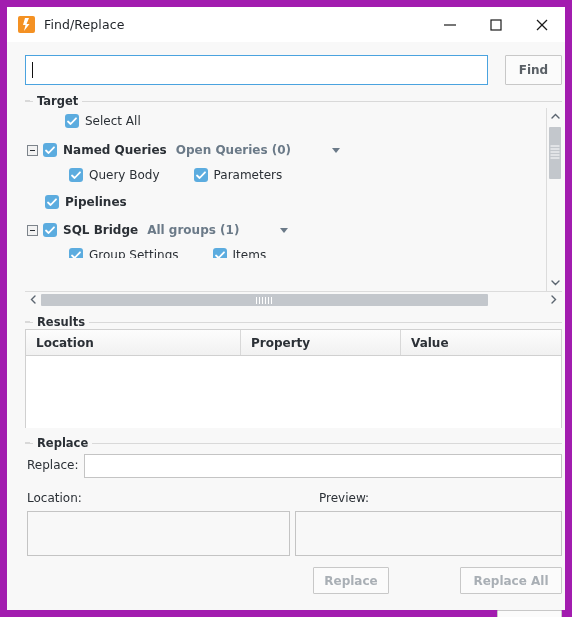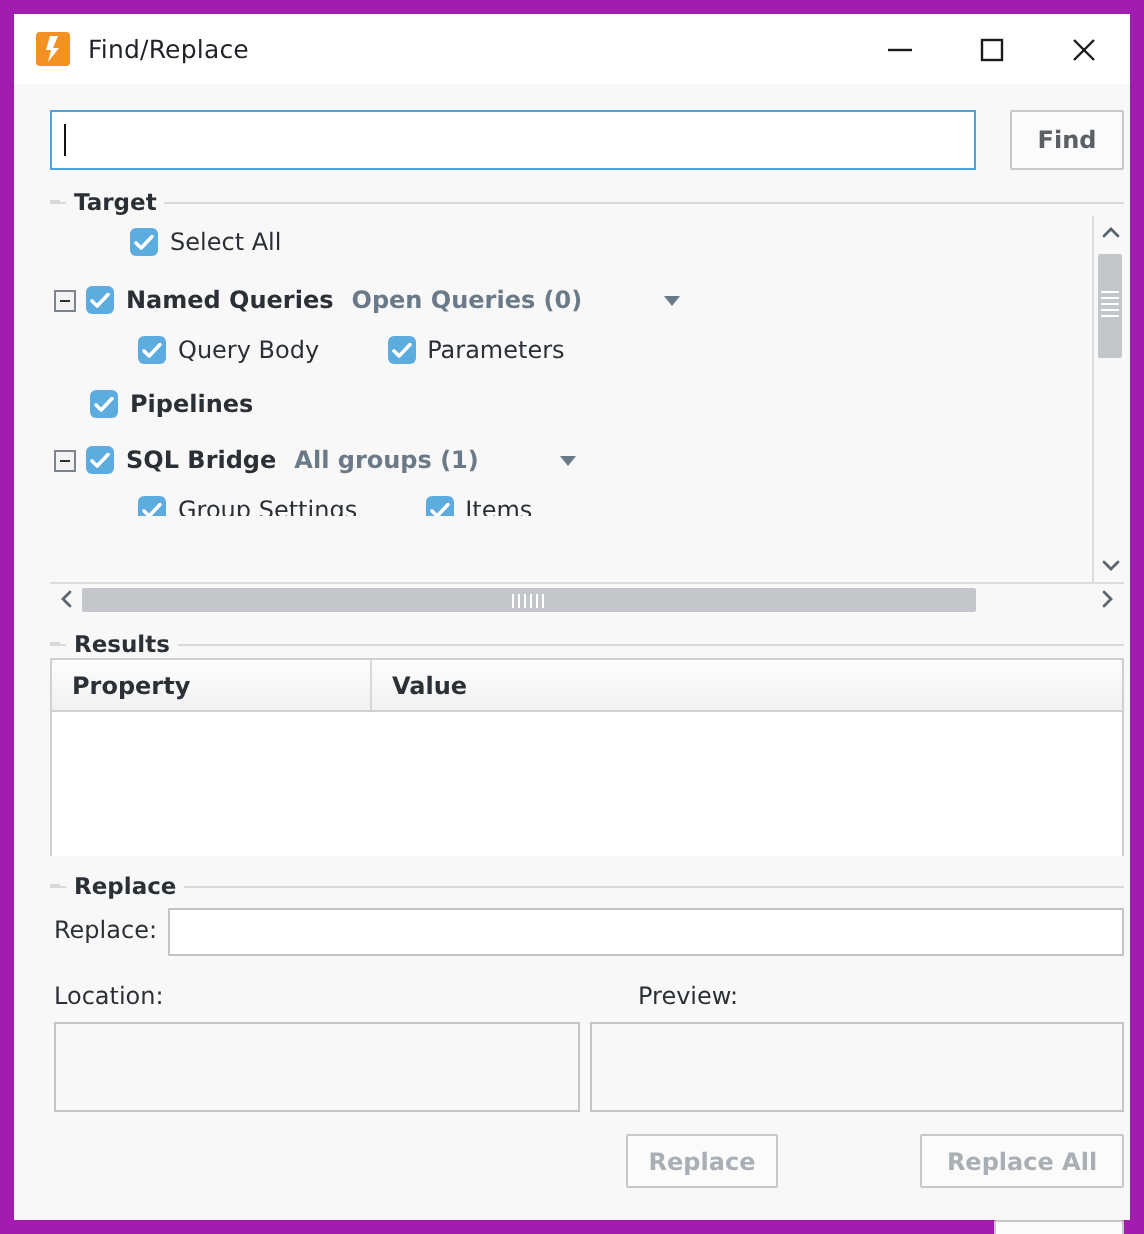--- a/index.html
+++ b/index.html
@@ -547,20 +547,21 @@
       </div>
     </div>
 
     <div class="group" id="results-group">
       <div class="group-border"></div>
       <div class="group-tick"></div>
       <div class="group-title">Results</div>
 
       <div class="table">
         <div class="thead">
+          <div class="th" style="width:215px;">Location</div>
           <div class="th" style="width:160px;">Property</div>
           <div class="th" style="width:160px;">Value</div>
         </div>
         <div class="tbody"></div>
       </div>
     </div>
 
     <div class="group" id="replace-group">
       <div class="group-border"></div>
       <div class="group-tick"></div>

